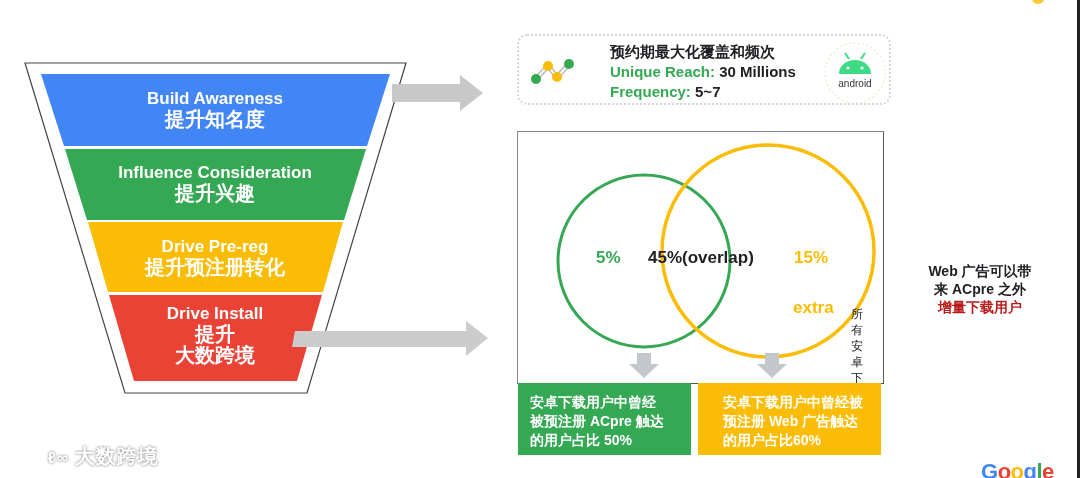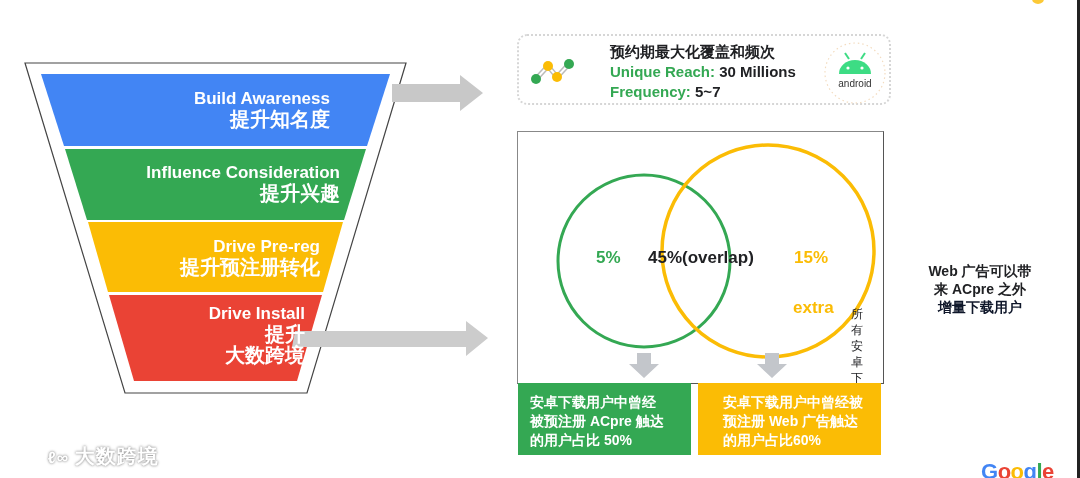--- a/index.html
+++ b/index.html
@@ -1,33 +1,33 @@
 <!DOCTYPE html>
 <html><head>
 <meta charset="utf-8">
 <style>
   html, body { margin:0; padding:0; }
   body { width:1080px; height:478px; background:#ffffff; position:relative; overflow:hidden;
          font-family:"Liberation Sans", "DejaVu Sans", sans-serif; }
   .abs { position:absolute; }
   
   #funnel-svg { position:absolute; left:0; top:0; }
-  .funnel-label { position:absolute; color:#fff; font-weight:bold; text-align:right; line-height:21px; font-size:17px; }
+  .funnel-label { position:absolute; color:#fff; font-weight:bold; text-align:center; line-height:21px; font-size:17px; }
   .funnel-label .cn { font-size:20px; }
   
   .info-card { position:absolute; left:517px; top:34px; width:374px; height:71px; border:2px dotted #d6d6d6; border-radius:10px; box-sizing:border-box; }
   .info-text { position:absolute; left:610px; top:42px; font-size:15px; font-weight:bold; line-height:20px; color:#202124; }
   .info-text .green { color:#34a853; }
   
   .venn-box { position:absolute; left:517px; top:131px; width:367px; height:253px; border:1.5px solid #555; border-top-color:#888; border-left-color:#888; box-sizing:border-box; }
   .venn-label { position:absolute; font-weight:bold; font-size:17px; }
   .side-note { position:absolute; left:851px; top:306px; font-size:12px; line-height:16px; color:#202124; width:20px; }
   .result-box { position:absolute; color:#fff; font-size:14px; font-weight:bold; line-height:19px; padding:10px 12px; box-sizing:border-box; }
   .right-note { position:absolute; left:900px; top:262px; width:160px; text-align:center; font-weight:bold; font-size:14px; line-height:18px; color:#202124; }
-  .right-note .green { color:#0f172a; }
+  .right-note .green { color:#b91c1c; }
   .watermark { position:absolute; left:8px; top:443px; font-size:20px; color:#fff; font-weight:bold; text-shadow:0 0 3px #999, 0 0 2px #aaa; letter-spacing:1px;margin-left:40px; }
   .google-logo { position:absolute; left:981px; top:437px; font-size:22px; font-weight:bold; letter-spacing:-0.5px;margin-top:22px; }
 </style>
 </head>
 <body>
 
 <svg id="funnel-svg" width="520" height="478" viewBox="0 0 520 478">
   <polygon points="25,63 406,63 307,393 125,393" fill="#fff" stroke="#444" stroke-width="1.2"></polygon>
   <polygon points="41,74 390,74 367,146 64,146" fill="#4285f4"></polygon>
   <polygon points="65,149 366,149 344,220 87,220" fill="#34a853"></polygon>

